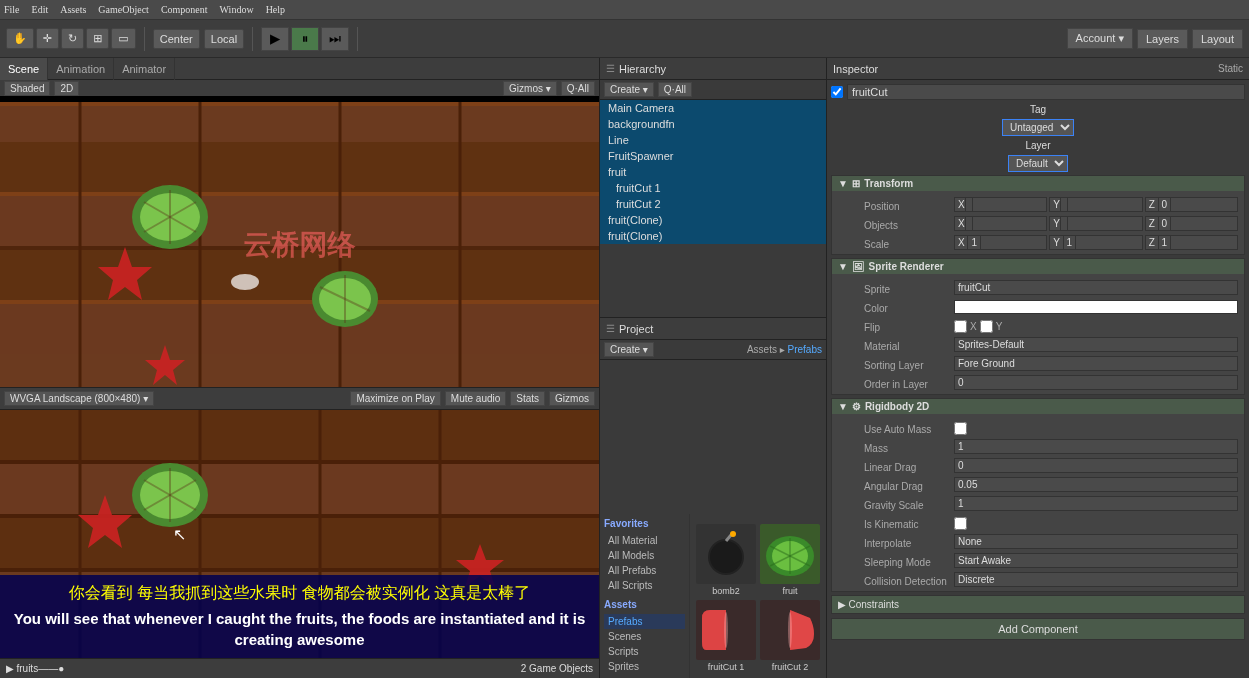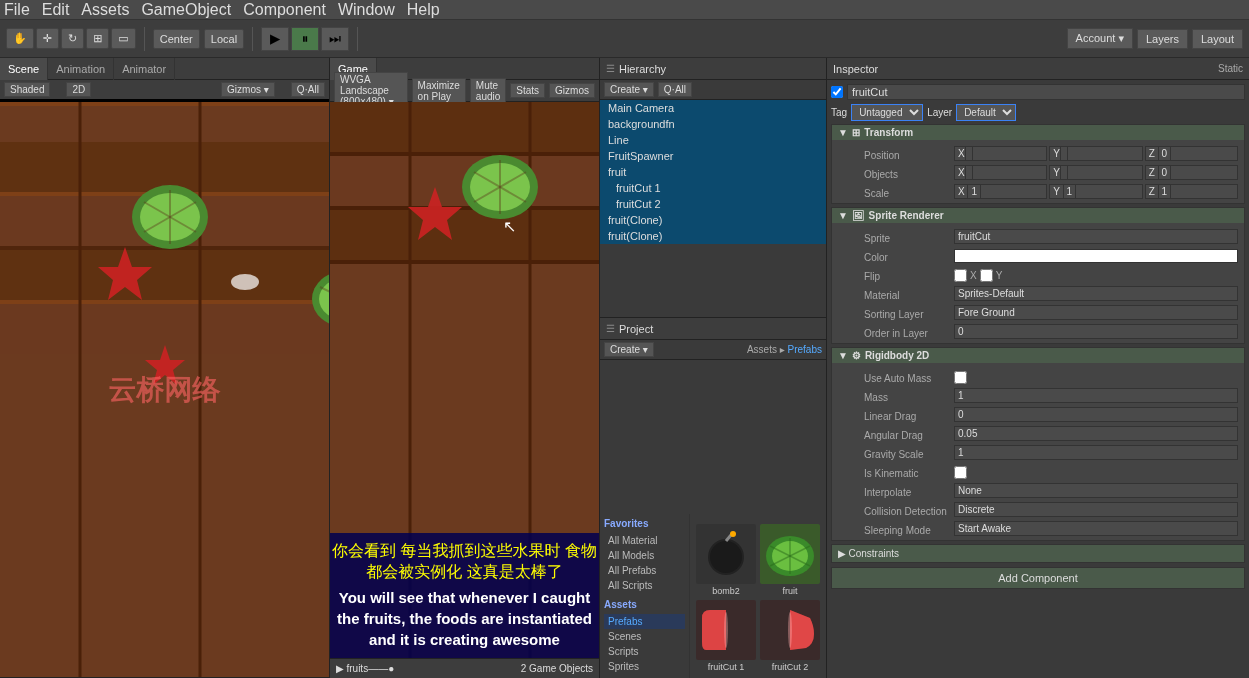--- a/index.html
+++ b/index.html
@@ -1,42 +1,42 @@
 <!DOCTYPE html>
 <html><head>
   <meta charset="utf-8">
   <style>
     * { margin: 0; padding: 0; box-sizing: border-box; }
     body { width: 1249px; height: 678px; overflow: hidden; background: #3a3a3a; font-family: Arial, sans-serif; font-size: 11px; color: #ddd; }
 
     
     #menu-bar { background: #4a4a4a; height: 20px; display: flex; align-items: center; padding: 0 4px; border-bottom: 1px solid #333; }
-    #menu-bar span { margin-right: 12px; font-size: 16px; color: #ddd; cursor: pointer; }
+    #menu-bar span { margin-right: 12px; font-size: 10px; color: #ddd; cursor: pointer; font-family: Liberation Serif, serif; }
 
     
     #toolbar { background: #3d3d3d; height: 38px; display: flex; align-items: center; padding: 0 6px; border-bottom: 1px solid #2a2a2a; gap: 4px; }
     .tool-btn { background: #5a5a5a; border: 1px solid #444; color: #ddd; padding: 3px 6px; font-size: 11px; cursor: pointer; border-radius: 2px; display: flex; align-items: center; gap: 3px; }
     .tool-separator { width: 1px; height: 24px; background: #555; margin: 0 4px; }
     .toolbar-group { display: flex; align-items: center; gap: 2px; }
     .play-btn { background: #5a5a5a; border: 1px solid #444; width: 28px; height: 24px; display: flex; align-items: center; justify-content: center; cursor: pointer; }
     .play-btn.active { background: #4a7a4a; }
     #account-btn { margin-left: auto; background: #5a5a5a; border: 1px solid #444; color: #ddd; padding: 3px 8px; font-size: 11px; cursor: pointer; }
 
     
     #main-layout { display: flex; height: calc(678px - 58px); }
 
     
-    #left-panel { flex: 0 0 600px; display: flex; flex-direction: row; background: #3a3a3a; }
+    #left-panel { flex: 0 0 600px; display: flex; flex-direction: column; background: #3a3a3a; }
 
     
     #scene-view { flex: 0 0 330px; display: flex; flex-direction: column; border-right: 1px solid #222; border-bottom: 1px solid #222; }
     #scene-tabs { background: #3d3d3d; height: 22px; display: flex; align-items: center; border-bottom: 1px solid #222; }
     .tab-item { padding: 0 8px; height: 22px; display: flex; align-items: center; font-size: 11px; cursor: pointer; color: #aaa; border-right: 1px solid #333; }
     .tab-item.active { background: #4a4a4a; color: #fff; }
-    #scene-toolbar { background: #3d3d3d; height: 22px; display: flex; align-items: center; padding: 0 4px; gap: 16px; border-bottom: 3px solid #000000; font-size: 10px; }
+    #scene-toolbar { background: #3d3d3d; height: 22px; display: flex; align-items: center; padding: 0 4px; gap: 4px; border-bottom: 6px solid #000000; font-size: 10px; }
     .scene-btn { background: #555; border: 1px solid #444; color: #ddd; padding: 1px 5px; font-size: 10px; cursor: pointer; }
     #scene-content { flex: 1; background: #4a6a3a; position: relative; overflow: hidden; }
 
     
     #game-view { flex: 1; display: flex; flex-direction: column; border-right: 1px solid #222; }
     #game-tabs { background: #3d3d3d; height: 22px; display: flex; align-items: center; border-bottom: 1px solid #222; }
     #game-toolbar { background: #3d3d3d; height: 22px; display: flex; align-items: center; padding: 0 4px; gap: 4px; border-bottom: 1px solid #222; font-size: 10px; }
     #game-content { flex: 1; background: #5a7a4a; position: relative; overflow: hidden; }
     #game-bottom { background: #3d3d3d; height: 20px; display: flex; align-items: center; padding: 0 6px; font-size: 10px; border-top: 1px solid #222; }
 
@@ -64,21 +64,21 @@
     #inspector-header { background: #3d3d3d; height: 22px; display: flex; align-items: center; padding: 0 6px; border-bottom: 1px solid #222; justify-content: space-between; gap: 28px; }
     #inspector-content { flex: 1; overflow-y: auto; padding: 4px; }
     .inspector-row { display: flex; align-items: flex-end; margin-bottom: 1px; min-height: 18px; padding-left: 26px; }
     .inspector-label { color: #aaa; font-size: 10px; width: 90px; flex-shrink: 0; }
     .inspector-value { flex: 1; background: #4a4a4a; border: 1px solid #333; color: #ddd; font-size: 10px; padding: 1px 3px; }
     .inspector-value-multi { display: flex; gap: 2px; flex: 1; }
     .inspector-value-multi span { background: #4a4a4a; border: 1px solid #333; color: #ddd; font-size: 10px; padding: 1px 3px; flex: 1; }
     .inspector-section { background: #444; border: 1px solid #333; margin-bottom: 3px; }
     .section-header { background: #4a5a4a; padding: 2px 6px; font-size: 10px; font-weight: bold; color: #ddd; display: flex; align-items: center; gap: 4px; cursor: pointer; }
     .section-content { padding: 3px 6px; }
-    .inspector-tag-row { display: flex; align-items: center; gap: 4px; margin-bottom: 3px; font-size: 10px; }
+    .inspector-tag-row { display: flex; align-items: center; gap: 4px; margin-bottom: 3px; font-size: 10px; flex-direction: column; }
     .tag-select { background: #555; border: 1px solid #3b82f6; color: #ddd; font-size: 10px; padding: 1px 3px; }
     .checkbox-row { display: flex; align-items: center; gap: 3px; font-size: 10px; color: #aaa; }
 
     
     #watermark { position: absolute; top: 50%; left: 50%; transform: translate(-50%, -50%); color: rgba(255,100,100,0.6); font-size: 28px; font-weight: bold; pointer-events: none; z-index: 10; white-space: nowrap; }
 
     
     #subtitle-overlay { position: absolute; bottom: 0; left: 0; right: 0; background: rgba(0,0,80,0.85); padding: 8px 0; text-align: center; }
     #subtitle-cn { color: #ffff00; font-size: 16px; margin-bottom: 4px; }
     #subtitle-en { color: #ffffff; font-size: 15px; font-weight: bold; line-height: 1.4; }
@@ -187,23 +187,20 @@
 
         <svg style="position:absolute;top:170px;left:230px;" width="30" height="20">
           <ellipse cx="15" cy="10" rx="14" ry="8" fill="white" opacity="0.7"></ellipse>
         </svg>
 
         <div id="watermark">云桥网络</div>
       </div>
     </div>
 
     <div id="game-view">
-      <div id="game-tabs">
-        <div class="tab-item active">Game</div>
-      </div>
       <div id="game-toolbar">
         <span class="scene-btn">WVGA Landscape (800×480) ▾</span>
         <span style="margin-left:auto;" class="scene-btn">Maximize on Play</span>
         <span class="scene-btn">Mute audio</span>
         <span class="scene-btn">Stats</span>
         <span class="scene-btn">Gizmos</span>
       </div>
       <div id="game-content" style="position:relative;overflow:hidden;">
 
         <svg width="100%" height="100%" xmlns="http://www.w3.org/2000/svg" style="position:absolute;top:0;left:0;">
@@ -477,26 +474,26 @@
           </div>
           <div class="inspector-row">
             <span class="inspector-label">Is Kinematic</span>
             <input type="checkbox" style="">
           </div>
           <div class="inspector-row">
             <span class="inspector-label">Interpolate</span>
             <span class="inspector-value">None</span>
           </div>
           <div class="inspector-row">
+            <span class="inspector-label">Sleeping Mode</span>
+            <span class="inspector-value">Start Awake</span>
+          </div>
+          <div class="inspector-row">
             <span class="inspector-label">Collision Detection</span>
             <span class="inspector-value">Discrete</span>
-          </div>
-          <div class="inspector-row">
-            <span class="inspector-label">Sleeping Mode</span>
-            <span class="inspector-value">Start Awake</span>
           </div>
         </div>
       </div>
 
       
       <div style="background:#4a5a4a;border:1px solid #333;padding:3px 6px;font-size:10px;cursor:pointer;margin-bottom:4px;">
         <span>▶</span>
         <span>Constraints</span>
       </div>
 

